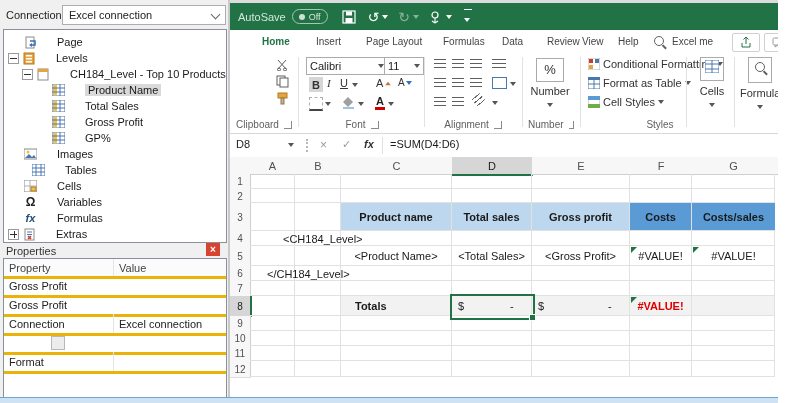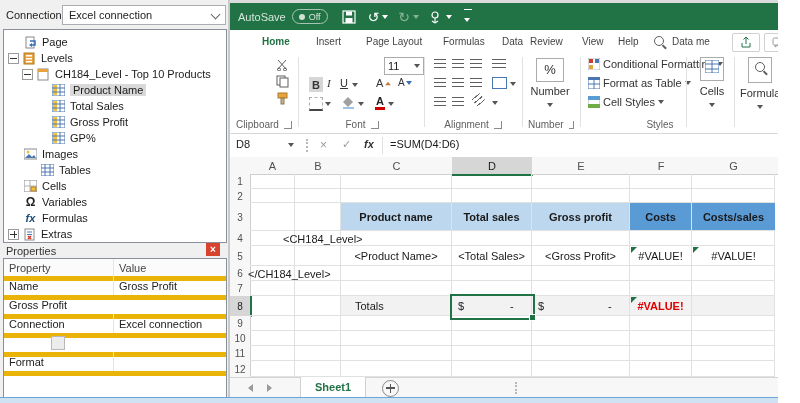--- a/index.html
+++ b/index.html
@@ -17,24 +17,24 @@
   .launcher{display:inline-block;width:7px;height:7px;border-right:1px solid #8a8a8a;border-bottom:1px solid #8a8a8a;margin-left:5px}
   .toggle{display:inline-block;width:9px;height:9px;border:1px solid #9a9a9a;background:#fff;position:relative;vertical-align:middle}
   .toggle::before{content:"";position:absolute;left:1px;right:1px;top:50%;height:1px;background:#333}
   .toggle.plus::after{content:"";position:absolute;top:1px;bottom:1px;left:50%;width:1px;background:#333}
   .chev{display:inline-block;width:6px;height:6px;border-left:1.5px solid #666;border-bottom:1.5px solid #666;transform:rotate(-45deg)}
   
   .panel{position:absolute;left:0;top:0;width:228px;height:397px;background:#f0f0f0}
   .combo{position:absolute;background:#fff;border:1px solid #abadb3;display:flex;align-items:center;padding:0 6px;font-size:11px}
   .treebox{position:absolute;left:3px;top:29px;width:222px;height:212px;background:#fff;border:1px solid #8a9099;overflow:hidden}
   .ti{position:absolute;height:16px;display:flex;align-items:center;white-space:nowrap}
-  .ti .lbl{margin-left:5px;font-size:11px;color:#1a1a1a}
+  .ti .lbl{margin-left:20px;font-size:11px;color:#1a1a1a}
   .ti.sel .lbl{background:#d9d9d9;padding:0 3px}
   .props{position:absolute;left:3px;top:258px;width:222px;height:138px;background:#fff;border:1px solid #8a9099}
-  .prow{position:absolute;left:0;width:100%;height:19px;border-bottom:5px solid #eab308;display:flex;align-items:center}
+  .prow{position:absolute;left:0;width:100%;height:19px;border-bottom:3px solid #eab308;display:flex;align-items:center}
   .pc1{width:104px;padding-left:5px;border-right:1px solid #e4e4e4;height:100%;display:flex;align-items:center}
   .pc2{flex:1;padding-left:5px;height:100%;display:flex;align-items:center}
   .closebox{position:absolute;width:14px;height:13px;background:#d8432f;color:#fff;font-size:10px;line-height:13px;text-align:center;font-weight:bold}
   
   .xl{position:absolute;left:230px;top:0;width:570px;height:397px;background:#fff}
   .titlebar{position:absolute;left:0;top:3px;width:100%;height:27px;background:#217346;color:#fff;display:flex;align-items:center}
   .pill{border:1px solid #a7c5b2;border-radius:8px;height:13px;display:flex;align-items:center;padding:0 6px;margin-left:6px}
   .dot{width:6px;height:6px;border-radius:50%;background:#cfe0d5;margin-right:4px}
   .tabrow{position:absolute;left:0;top:30px;width:100%;height:23px;background:#fff}
   .tab{position:absolute;top:0;height:23px;display:flex;align-items:center;font-size:10px;color:#444}
@@ -144,21 +144,21 @@
       </div>
 
       <div class="ti" style="left:20px;top:116px">
         <svg width="13" height="12">
             <rect x="0" y="1" width="13" height="10" fill="#fff" stroke="#8a8a8a"></rect>
             <circle cx="4" cy="4" r="1.5" fill="#f0c040"></circle>
             <path d="M1 10 L5 6 L8 9 L10 7 L12 10 Z" fill="#4a77b0"></path>
           </svg>
         <span class="lbl">Images</span>
       </div>
-      <div class="ti" style="left:37px;top:132px">
+      <div class="ti" style="left:28px;top:132px">
         <svg width="13" height="12">
             <rect x="0" y="0" width="13" height="12" fill="#fff" stroke="#4a77b0"></rect>
             <line x1="0" y1="4" x2="13" y2="4" stroke="#4a77b0"></line>
             <line x1="0" y1="8" x2="13" y2="8" stroke="#4a77b0"></line>
             <line x1="4" y1="0" x2="4" y2="12" stroke="#4a77b0"></line>
             <line x1="9" y1="0" x2="9" y2="12" stroke="#4a77b0"></line>
           </svg>
         <span class="lbl">Tables</span>
       </div>
       <div class="ti" style="left:20px;top:148px">
@@ -192,21 +192,20 @@
 
     <span class="abs" style="left:6px;top:245px;color:#333">Properties</span>
     <span class="closebox" style="left:206px;top:243px">×</span>
 
     <div class="props">
       <div class="prow" style="top:0;background:#fbfbfb;height:17px">
         <span class="pc1" style="color:#444">Property</span>
         <span class="pc2" style="color:#444">Value</span>
       </div>
       <div class="prow" style="top:17px">
-        <span class="pc1">Name</span>
         <span class="pc2">Gross Profit</span>
       </div>
       <div class="prow" style="top:36px">
         <span class="pc2">Gross Profit</span>
       </div>
       <div class="prow" style="top:55px">
         <span class="pc1">Connection</span>
         <span class="pc2">Excel connection</span>
       </div>
       <div class="prow" style="top:74px">
@@ -251,25 +250,25 @@
         <span class="tri-d" style="border-top-color:#fff"></span>
       </span>
     </div>
 
     <div class="tabrow">
       <span class="tab active" style="left:32px">Home</span>
       <span class="tab" style="left:86px">Insert</span>
       <span class="tab" style="left:136px">Page Layout</span>
       <span class="tab" style="left:213px">Formulas</span>
       <span class="tab" style="left:272px">Data</span>
-      <span class="tab" style="left:300px">Review</span>
+      <span class="tab" style="left:317px">Review</span>
       <span class="tab" style="left:352px">View</span>
       <span class="tab" style="left:388px">Help</span>
       <span class="mag" style="position:absolute;left:424px;top:6px"></span>
-      <span class="tab" style="left:442px">Data me</span>
+      <span class="tab" style="left:442px">Excel me</span>
       <span class="abs" style="left:502px;top:3px;width:26px;height:17px;border:1px solid #d0d0d0;border-radius:2px;text-align:center"><svg width="12" height="12" style="margin-top:2px">
             <path d="M2 7 L2 11 L10 11 L10 7" fill="none" stroke="#217346"></path>
             <path d="M6 1 L6 8 M6 1 L3.5 3.5 M6 1 L8.5 3.5" stroke="#217346" fill="none"></path>
           </svg></span>
       <span class="abs" style="left:534px;top:3px;width:26px;height:17px;border:1px solid #d0d0d0;border-radius:2px;text-align:center"><svg width="12" height="11" style="margin-top:3px">
             <rect x="1" y="1" width="10" height="7" rx="1.5" fill="none" stroke="#9a9a9a"></rect>
             <path d="M3 8 L3 10 L6 8" fill="none" stroke="#9a9a9a"></path>
           </svg></span>
     </div>
 
@@ -287,20 +286,24 @@
       <svg class="abs" width="13" height="13" style="left:46px;top:39px">
           <rect x="2" y="1" width="9" height="5" fill="#e8a33d" stroke="#b07a20"></rect>
           <rect x="5" y="6" width="3" height="6" fill="#c8b28a" stroke="#8c7a55"></rect>
         </svg>
       <div class="glabel" style="left:4px;width:60px">
           <span>Clipboard</span>
           <span class="launcher"></span>
         </div>
       <div class="gsep" style="left:68px"></div>
 
+      <div class="combo2" style="left:76px;top:4px;width:74px">
+        <span>Calibri</span>
+        <span class="tri-d" style="position:absolute;right:3px"></span>
+      </div>
       <div class="combo2" style="left:154px;top:4px;width:32px">
         <span>11</span>
         <span class="tri-d" style="position:absolute;right:3px"></span>
       </div>
       <span class="rbtn" style="left:79px;top:24px;width:14px;height:15px;background:#d6d6d6;justify-content:center;font-weight:bold">B</span>
       <span class="rbtn" style="left:97px;top:24px;font-style:italic;font-family:'Liberation Serif',serif">I</span>
       <span class="rbtn" style="left:110px;top:24px;text-decoration:underline">U</span>
       <span class="tri-d abs" style="left:122px;top:30px"></span>
       <span class="rbtn" style="left:146px;top:24px">
           <span>A</span>
@@ -475,23 +478,23 @@
       <div class="cell ctr" style="left:302px;top:203px;width:97px;height:27px;background:#bdd7ee;font-weight:bold">Gross profit</div>
       <div class="cell ctr" style="left:400px;top:203px;width:61px;height:27px;background:#5b9bd5;font-weight:bold">Costs</div>
       <div class="cell ctr" style="left:462px;top:203px;width:83px;height:27px;background:#5b9bd5;font-weight:bold">Costs/sales</div>
 
       <div class="cell" style="left:53px;top:231px;width:200px;height:15px">&lt;CH184_Level&gt;</div>
       <div class="cell ctr" style="left:111px;top:246px;width:110px;height:20px">&lt;Product Name&gt;</div>
       <div class="cell ctr" style="left:222px;top:246px;width:79px;height:20px">&lt;Total Sales&gt;</div>
       <div class="cell ctr" style="left:302px;top:246px;width:97px;height:20px">&lt;Gross Profit&gt;</div>
       <div class="cell ctr" style="left:400px;top:246px;width:61px;height:20px">#VALUE!</div>
       <div class="cell ctr" style="left:462px;top:246px;width:83px;height:20px">#VALUE!</div>
-      <div class="cell" style="left:18px;top:266px;width:200px;height:15px">&lt;/CH184_Level&gt;</div>
-
-      <div class="cell" style="left:125px;top:296px;width:96px;height:20px;font-weight:normal">Totals</div>
+      <div class="cell" style="left:37px;top:266px;width:200px;height:15px">&lt;/CH184_Level&gt;</div>
+
+      <div class="cell" style="left:125px;top:296px;width:96px;height:20px;font-weight:bold">Totals</div>
       <div class="cell" style="left:228px;top:296px;width:10px;height:20px">$</div>
       <div class="cell" style="left:280px;top:296px;width:10px;height:20px">-</div>
       <div class="cell" style="left:308px;top:296px;width:10px;height:20px">$</div>
       <div class="cell" style="left:378px;top:296px;width:10px;height:20px">-</div>
       <div class="cell ctr" style="left:400px;top:296px;width:61px;height:20px;color:#e00000;font-weight:bold">#VALUE!</div>
 
       <span class="tri-err" style="left:401px;top:247px"></span>
       <span class="tri-err" style="left:463px;top:247px"></span>
       <span class="tri-err" style="left:401px;top:297px"></span>
 
@@ -503,27 +506,16 @@
         <span class="tri-u" style="position:absolute;left:4px;top:5px"></span>
         <div class="abs" style="left:2px;top:18px;width:11px;height:120px;background:#cdcdcd"></div>
         <span class="tri-d" style="position:absolute;left:4px;bottom:5px;border-top-color:#888;border-left-width:4px;border-right-width:4px;border-top-width:5px"></span>
       </div>
 
       <svg class="abs" width="19" height="19" style="left:551px;top:330px">
         <path d="M7 1 L12 1 L12 7 L18 7 L18 12 L12 12 L12 18 L7 18 L7 12 L1 12 L1 7 L7 7 Z" fill="#fff" stroke="#1a1a1a" stroke-width="1.4"></path>
       </svg>
     </div>
 
-    <div class="sheetbar">
-      <span class="tri-l" style="margin-left:18px"></span>
-      <span class="tri-r" style="margin-left:14px"></span>
-      <span style="margin-left:28px;height:20px;display:flex;align-items:center;padding:0 14px;background:#fff;border-left:1px solid #d0d0d0;border-right:1px solid #d0d0d0;border-bottom:2px solid #217346;color:#217346;font-weight:bold">Sheet1</span>
-      <span style="margin-left:16px;width:15px;height:15px;border:1px solid #8a8a8a;border-radius:50%;position:relative;display:inline-block">
-        <span style="position:absolute;left:3px;top:6.5px;width:9px;height:1.5px;background:#555"></span>
-        <span style="position:absolute;left:6.7px;top:3px;width:1.5px;height:9px;background:#555"></span>
-      </span>
-      <span style="margin-left:116px;height:12px;border-left:2px dotted #b8b8b8"></span>
-
-    </div>
   </div>
 
   <div class="abs" style="left:0;top:397px;width:800px;height:6px;background:#cfe2f4;border-top:1px solid #6da4d4"></div>
 </div>
 
 </body></html>

